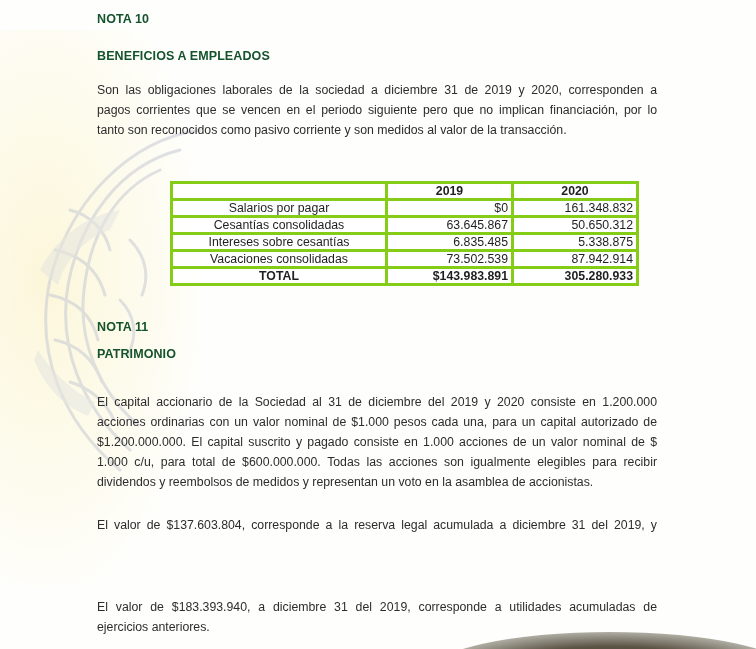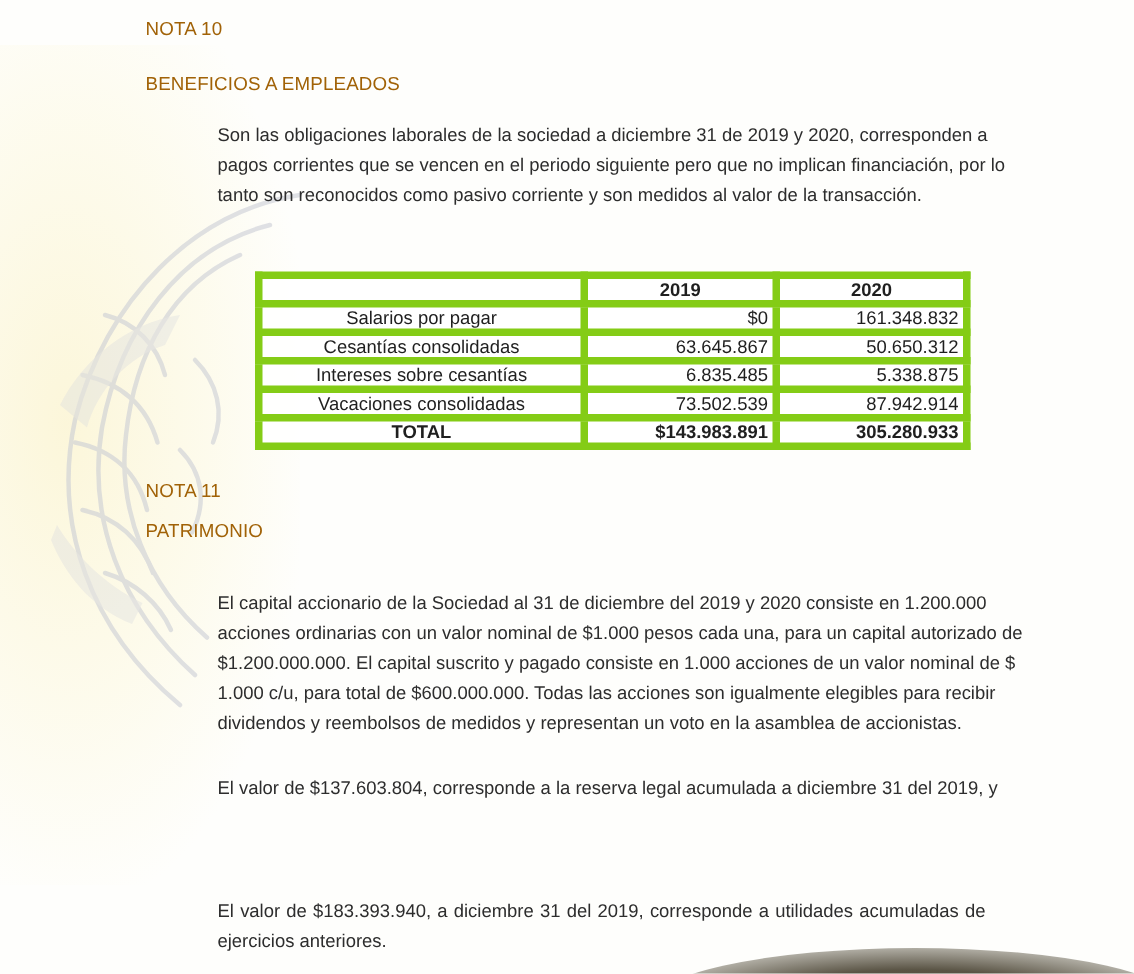--- a/index.html
+++ b/index.html
@@ -41,57 +41,56 @@
     left: 430px; top: 632px;
     width: 360px; height: 40px;
     border-radius: 50% 50% 0 0 / 100% 100% 0 0;
     background: radial-gradient(ellipse at 50% 100%, #3f3a30 0%, #5a5445 45%, rgba(120,115,100,0.6) 70%, rgba(255,255,255,0) 85%);
     pointer-events: none;
   }
 
   .heading {
     position: absolute;
     left: 97px;
-    font-weight: normal;
+    font-weight: bold;
     font-size: 12.5px;
-    color: #a16207;
+    color: #14532d;
     letter-spacing: 0.1px;
   }
   .para {
     position: absolute;
     left: 97px;
     width: 560px;
     font-size: 12.3px;
     line-height: 20px;
     color: #2d2d2d;
   }
   .para .line {
     display: block;
     white-space: nowrap;
     text-align: justify;
     text-align-last: justify;
     height: 20px;
-    margin-left: 48px;
   }
   .para .line.last {
     text-align-last: left;
   }
 
   
   .tbl {
     position: absolute;
     left: 170px;
     top: 181px;
     border-collapse: collapse;
     font-size: 12.3px;
     color: #1f1f1f;
     background: rgba(255,255,255,0.85);
   }
   .tbl td, .tbl th {
-    border: 5px solid #84cc16;
+    border: 3px solid #84cc16;
     height: 14px;
     padding: 0 3px;
     line-height: 14px;
     white-space: nowrap;
   }
   .tbl th {
     font-weight: bold;
     text-align: center;
   }
   .tbl .c1 { width: 206px; text-align: center; }

